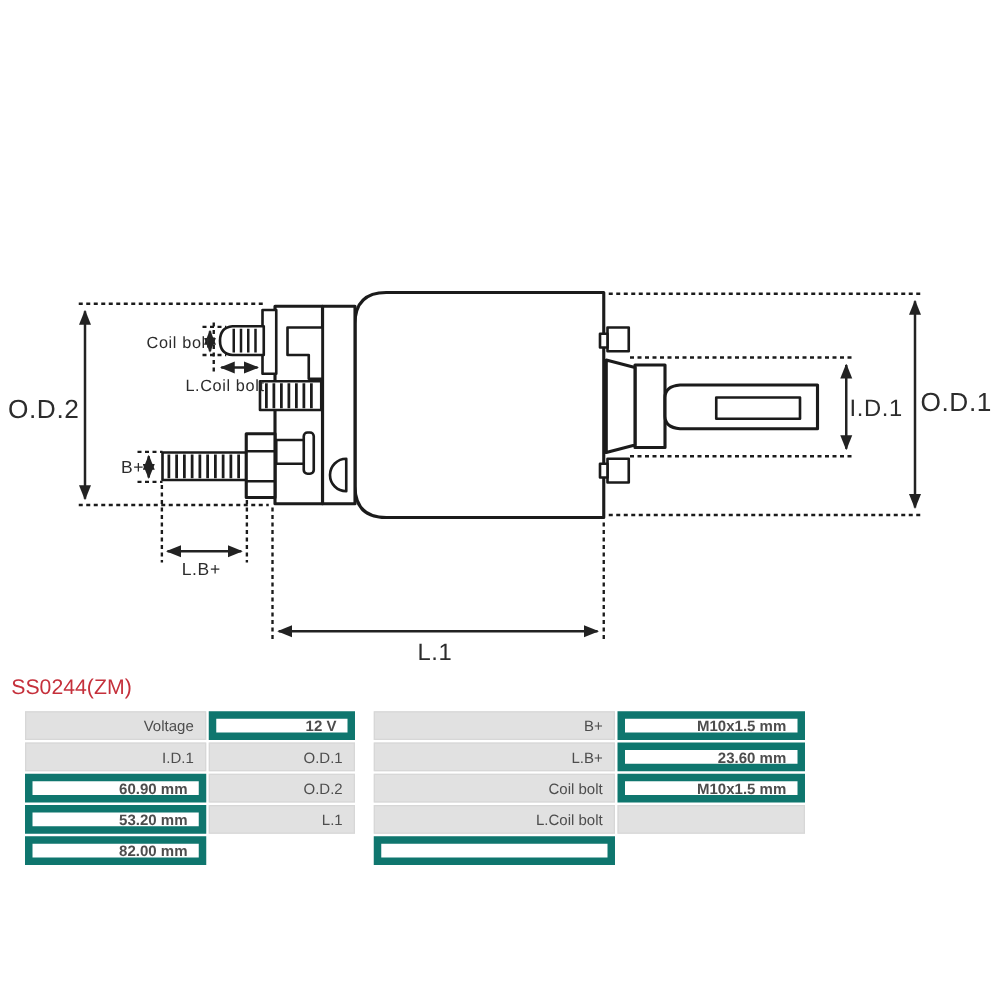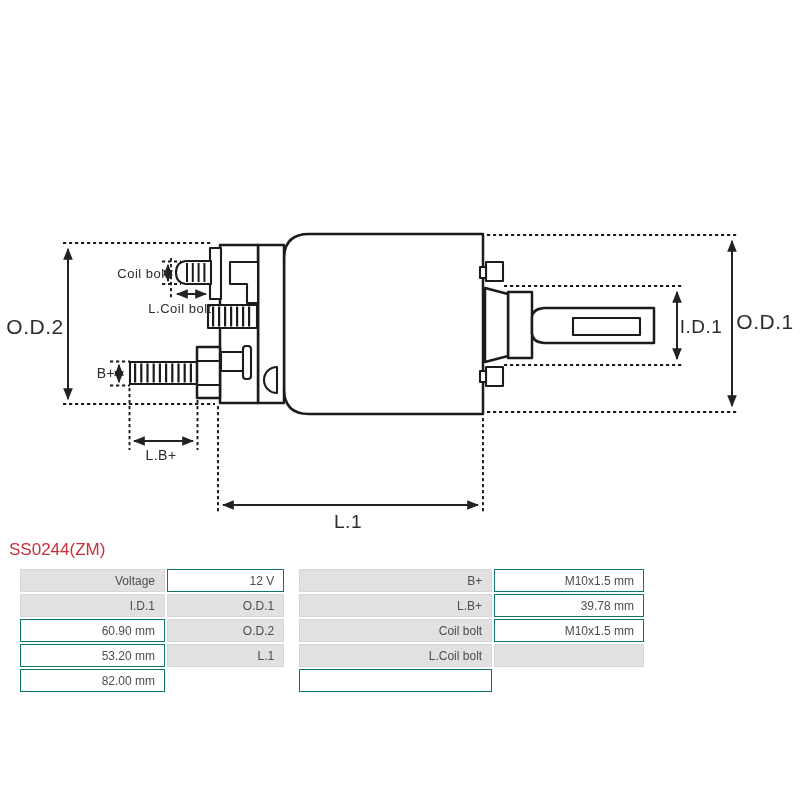--- a/index.html
+++ b/index.html
@@ -15,21 +15,21 @@
   .facet{stroke:#1b1b1b;stroke-width:2.1;fill:none;}
 
   .part-code{position:absolute;left:9px;top:540px;font-size:17px;color:#c5303b;}
   .tables{position:absolute;left:8px;top:569px;width:624px;display:flex;gap:15px;margin-left:12px;}
   .spec-table{display:grid;row-gap:2px;column-gap:2px;align-content:start;}
   .spec-table.left{width:337px;grid-template-columns:145px 1fr;}
   .spec-table.right{width:440px;grid-template-columns:193px 1fr;}
   .cell{height:23px;box-sizing:border-box;display:flex;align-items:center;justify-content:flex-end;
         padding:0 9px 0 4px;font-size:12px;color:#4d4d4d;white-space:nowrap;}
   .cell.label{background:#e1e1e1;border:1px solid #d7d7d7;}
-  .cell.value{background:#ffffff;border:1px solid #0f766e;}
+  .cell.value{background:#ffffff;border:6px solid #0f766e;font-weight:bold;}
 </style>
 </head>
 <body>
 
 <div class="stage">
 
   <svg width="800" height="540" viewBox="0 0 800 540">
     <defs>
       <marker id="ah" markerUnits="userSpaceOnUse" markerWidth="12" markerHeight="10" viewBox="0 0 10 8" refX="9" refY="4" orient="auto-start-reverse">
         <path d="M0,0 L10,4 L0,8 Z" fill="#222222"></path>
@@ -135,21 +135,21 @@
       <div class="cell label">O.D.2</div>
       <div class="cell value">53.20 mm</div>
       <div class="cell label">L.1</div>
       <div class="cell value">82.00 mm</div>
     </div>
 
     <div class="spec-table right">
       <div class="cell label">B+</div>
       <div class="cell value">M10x1.5 mm</div>
       <div class="cell label">L.B+</div>
-      <div class="cell value">39.78 mm</div>
+      <div class="cell value">23.60 mm</div>
       <div class="cell label">Coil bolt</div>
       <div class="cell value">M10x1.5 mm</div>
       <div class="cell label">L.Coil bolt</div>
       <div class="cell label"></div>
       <div class="cell value"></div>
     </div>
 
   </div>
 </div>
 

